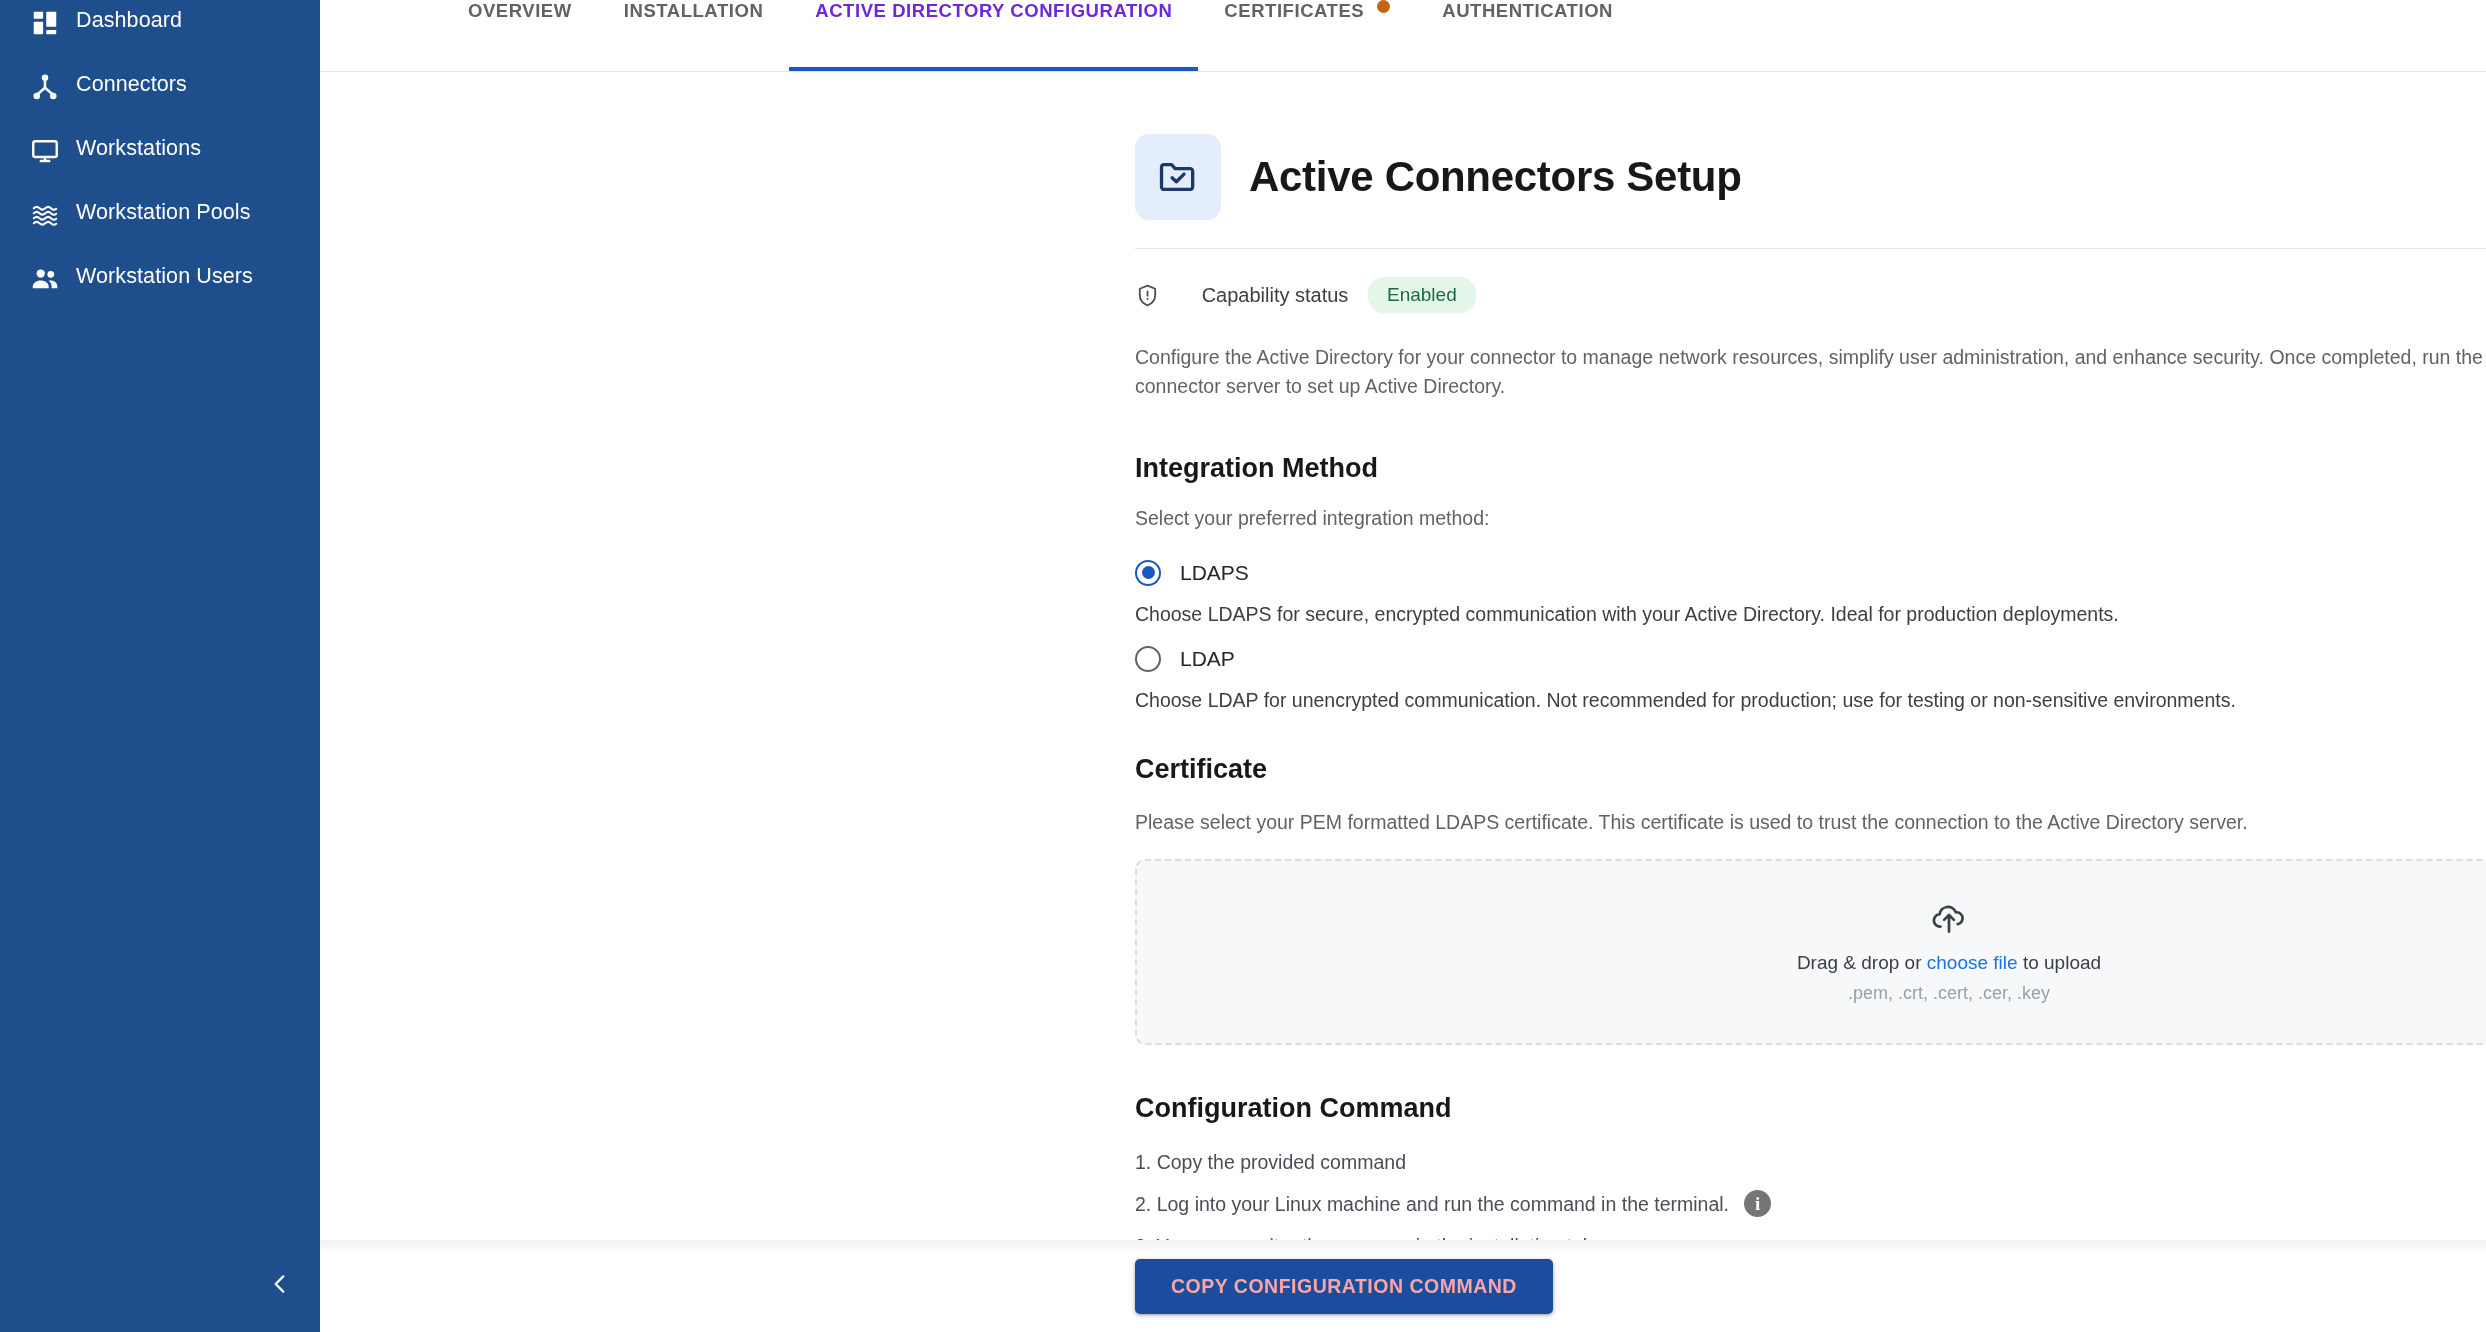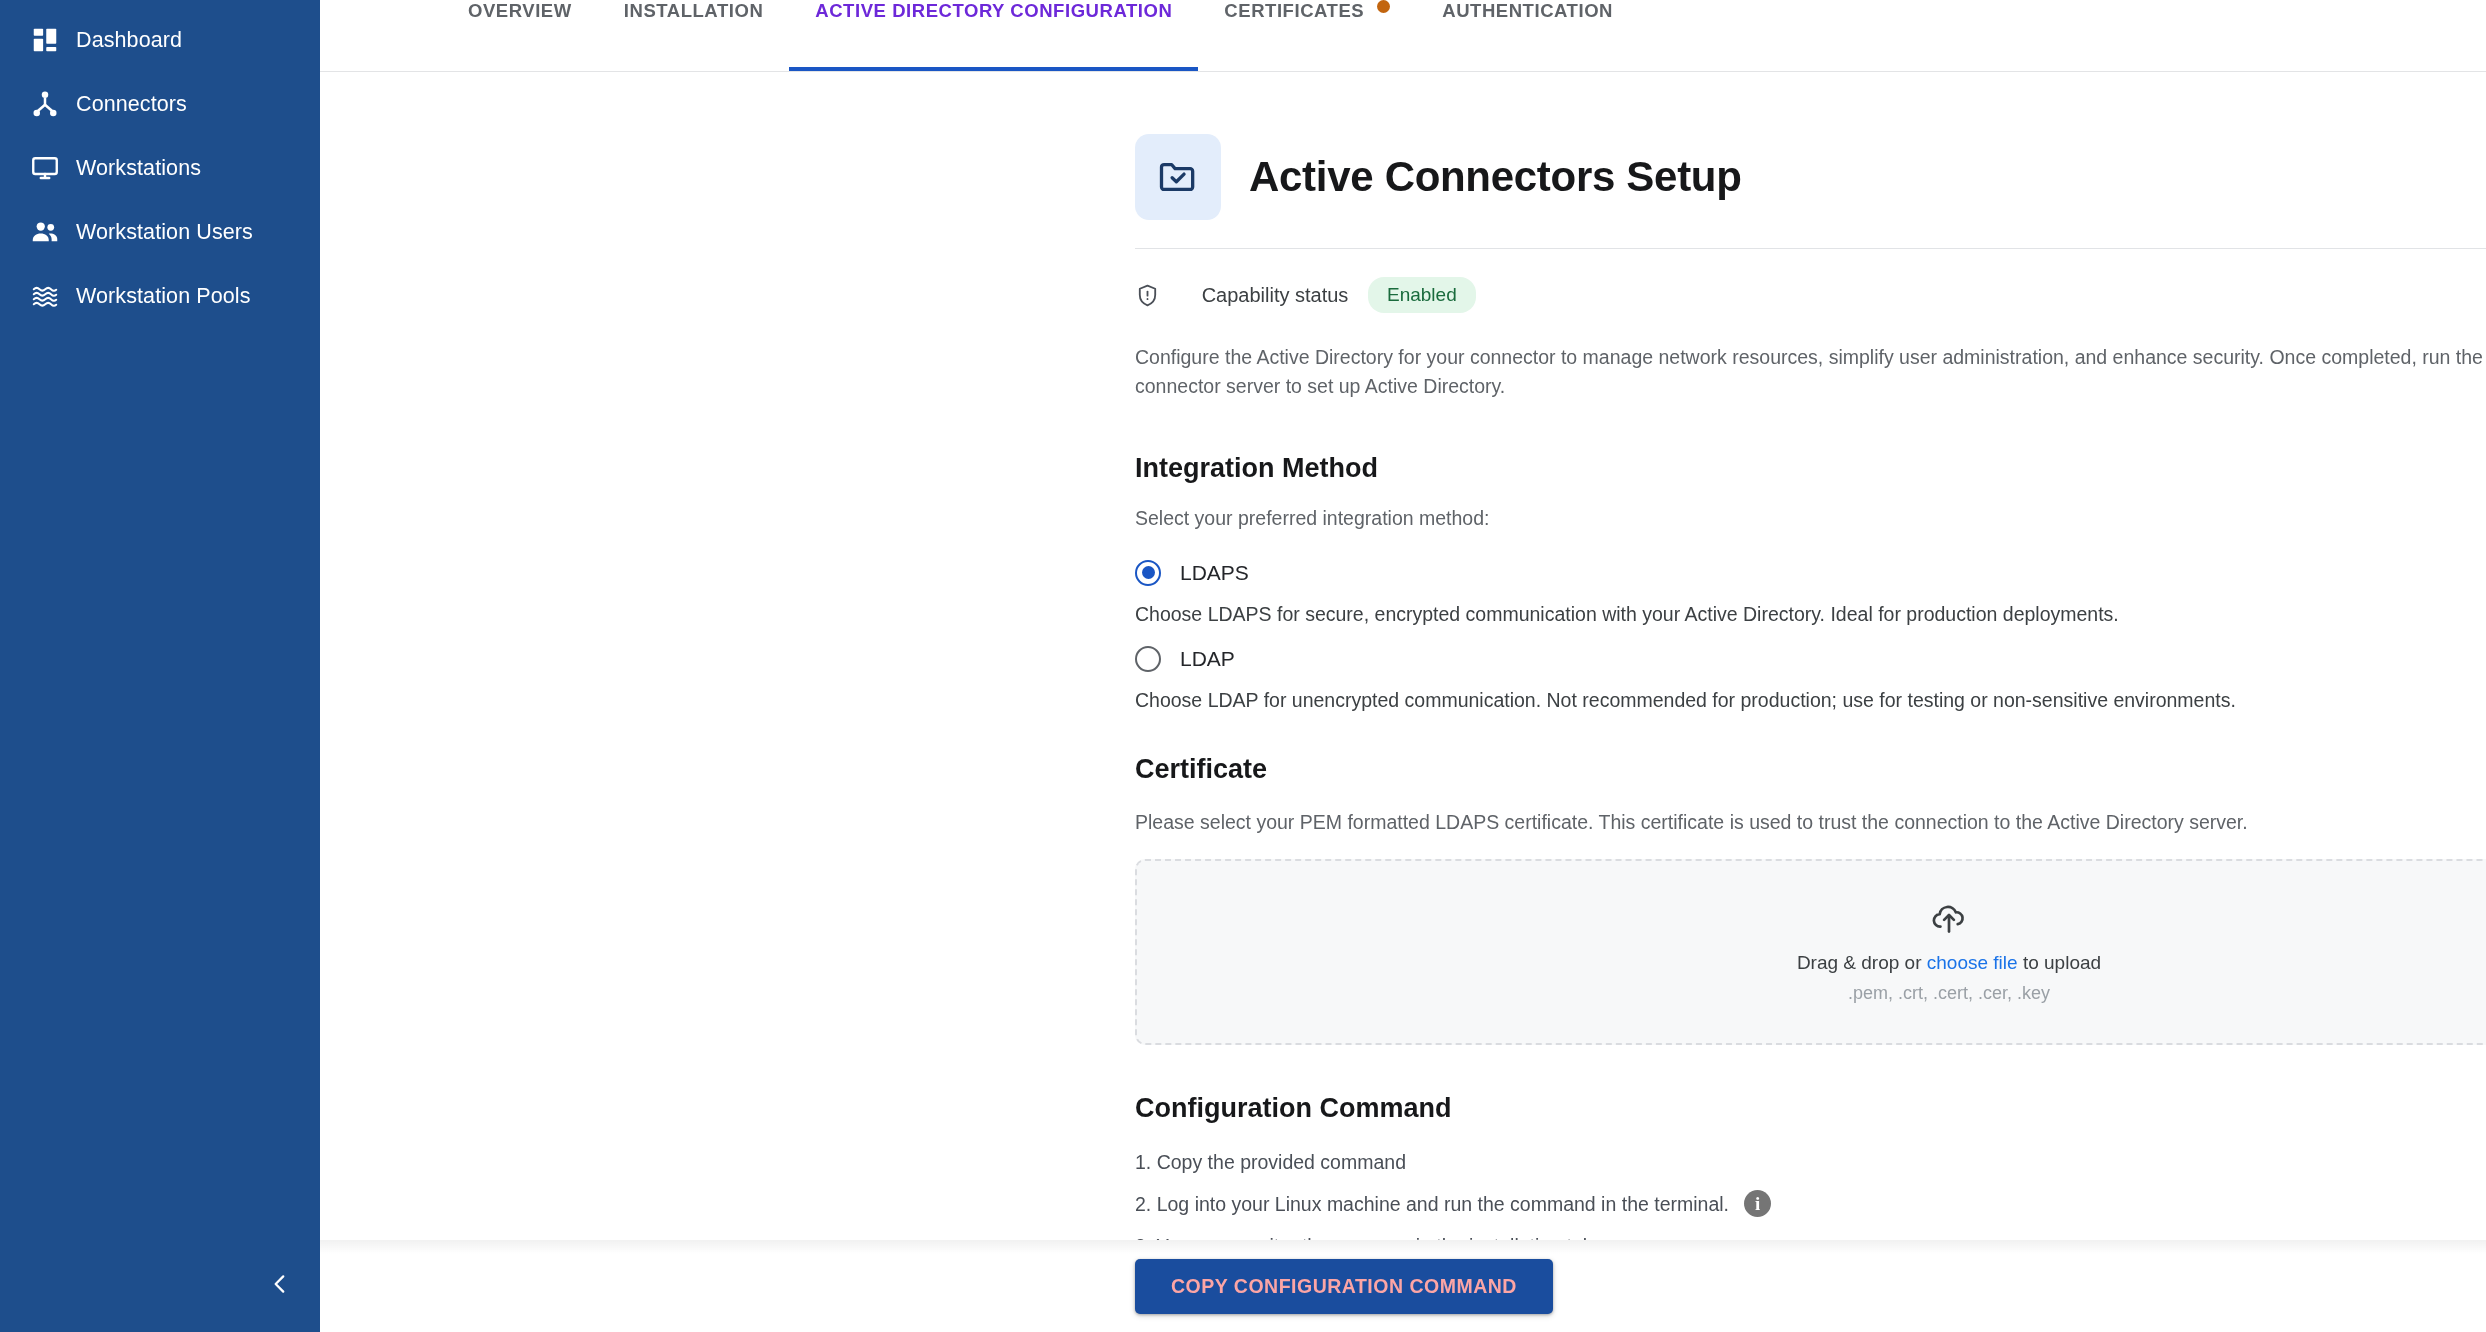--- a/index.html
+++ b/index.html
@@ -13,21 +13,21 @@
 
   
   .sidebar {
     width: 320px; height: 1332px;
     background: #1e4e8c;
     flex: 0 0 320px;
     position: relative;
     padding-top: 8px;
   }
   .nav-item {
-    display: flex; align-items: center;
+    display: flex; align-items: flex-start;
     height: 64px;
     padding-left: 14px;
     cursor: pointer;
   }
   .nav-icon {
     width: 62px; flex: 0 0 62px;
     display: flex; align-items: center; justify-content: center;
     color: #ffffff;
   }
   .nav-label {
@@ -297,40 +297,40 @@
         <svg width="30" height="30" viewBox="0 0 24 24" fill="none" stroke="currentColor" stroke-width="1.9">
           <rect x="2.6" y="4.2" width="18.8" height="12.6" rx="1.6"></rect>
           <path d="M12 16.8v3.2M8.6 20h6.8" stroke-linecap="round"></path>
         </svg>
       </span>
       <span class="nav-label">Workstations</span>
     </div>
 
     <div class="nav-item">
       <span class="nav-icon">
+        <svg width="30" height="30" viewBox="0 0 24 24" fill="none" stroke="currentColor" stroke-width="1.55" stroke-linecap="round">
+          <path d="M3 6.6c1.6-1.5 3.1-1.5 4.6 0s3 1.5 4.6 0 3.1-1.5 4.6 0 3 1.5 4.2.4"></path>
+          <path d="M3 10.6c1.6-1.5 3.1-1.5 4.6 0s3 1.5 4.6 0 3.1-1.5 4.6 0 3 1.5 4.2.4"></path>
+          <path d="M3 14.6c1.6-1.5 3.1-1.5 4.6 0s3 1.5 4.6 0 3.1-1.5 4.6 0 3 1.5 4.2.4"></path>
+          <path d="M3 18.6c1.6-1.5 3.1-1.5 4.6 0s3 1.5 4.6 0 3.1-1.5 4.6 0 3 1.5 4.2.4"></path>
+        </svg>
+      </span>
+      <span class="nav-label">Workstation Pools</span>
+    </div>
+
+    <div class="nav-item">
+      <span class="nav-icon">
         <svg width="30" height="30" viewBox="0 0 24 24" fill="currentColor">
           <circle cx="8.6" cy="7.6" r="3.3"></circle>
           <circle cx="16.6" cy="8.2" r="2.7"></circle>
           <path d="M2.2 18.4c0-3.3 2.9-5.3 6.4-5.3s6.4 2 6.4 5.3v1H2.2z"></path>
           <path d="M16.1 13.2c3 0 5.7 1.6 5.7 4.4v1.8h-4.5v-1.4c0-1.9-.9-3.5-2.3-4.6.4-.1.7-.2 1.1-.2z"></path>
         </svg>
       </span>
       <span class="nav-label">Workstation Users</span>
-    </div>
-
-    <div class="nav-item">
-      <span class="nav-icon">
-        <svg width="30" height="30" viewBox="0 0 24 24" fill="none" stroke="currentColor" stroke-width="1.55" stroke-linecap="round">
-          <path d="M3 6.6c1.6-1.5 3.1-1.5 4.6 0s3 1.5 4.6 0 3.1-1.5 4.6 0 3 1.5 4.2.4"></path>
-          <path d="M3 10.6c1.6-1.5 3.1-1.5 4.6 0s3 1.5 4.6 0 3.1-1.5 4.6 0 3 1.5 4.2.4"></path>
-          <path d="M3 14.6c1.6-1.5 3.1-1.5 4.6 0s3 1.5 4.6 0 3.1-1.5 4.6 0 3 1.5 4.2.4"></path>
-          <path d="M3 18.6c1.6-1.5 3.1-1.5 4.6 0s3 1.5 4.6 0 3.1-1.5 4.6 0 3 1.5 4.2.4"></path>
-        </svg>
-      </span>
-      <span class="nav-label">Workstation Pools</span>
     </div>
 
     <div class="collapse-btn">
       <span>
         <svg width="26" height="26" viewBox="0 0 24 24" fill="none" stroke="#ffffff" stroke-width="2.1" stroke-linecap="round" stroke-linejoin="round">
           <polyline points="15 5 8 12 15 19"></polyline>
         </svg>
       </span>
     </div>
   </nav>

